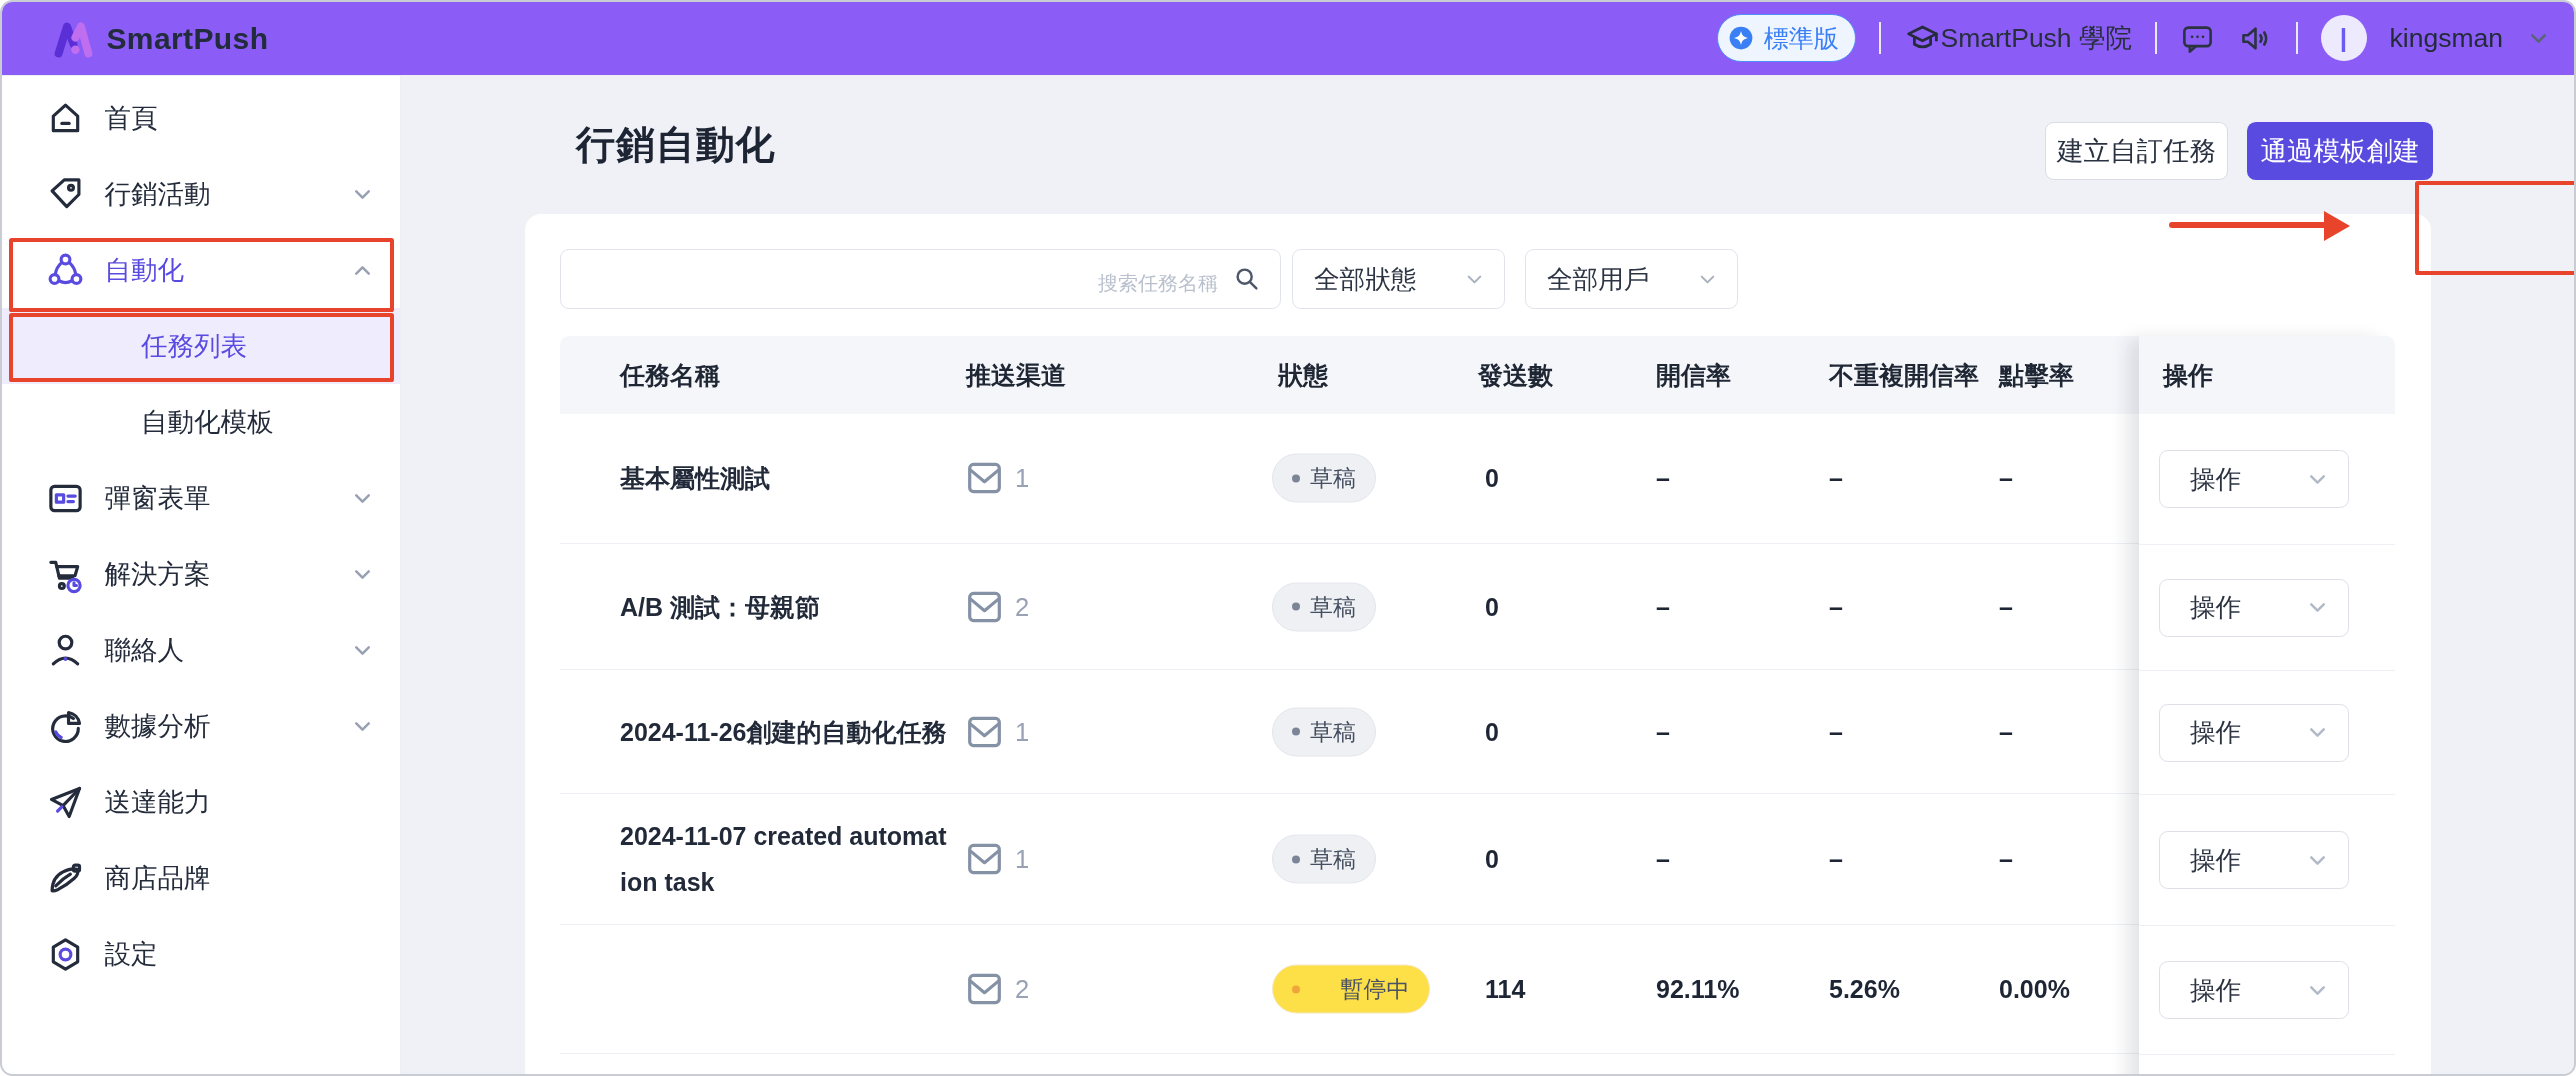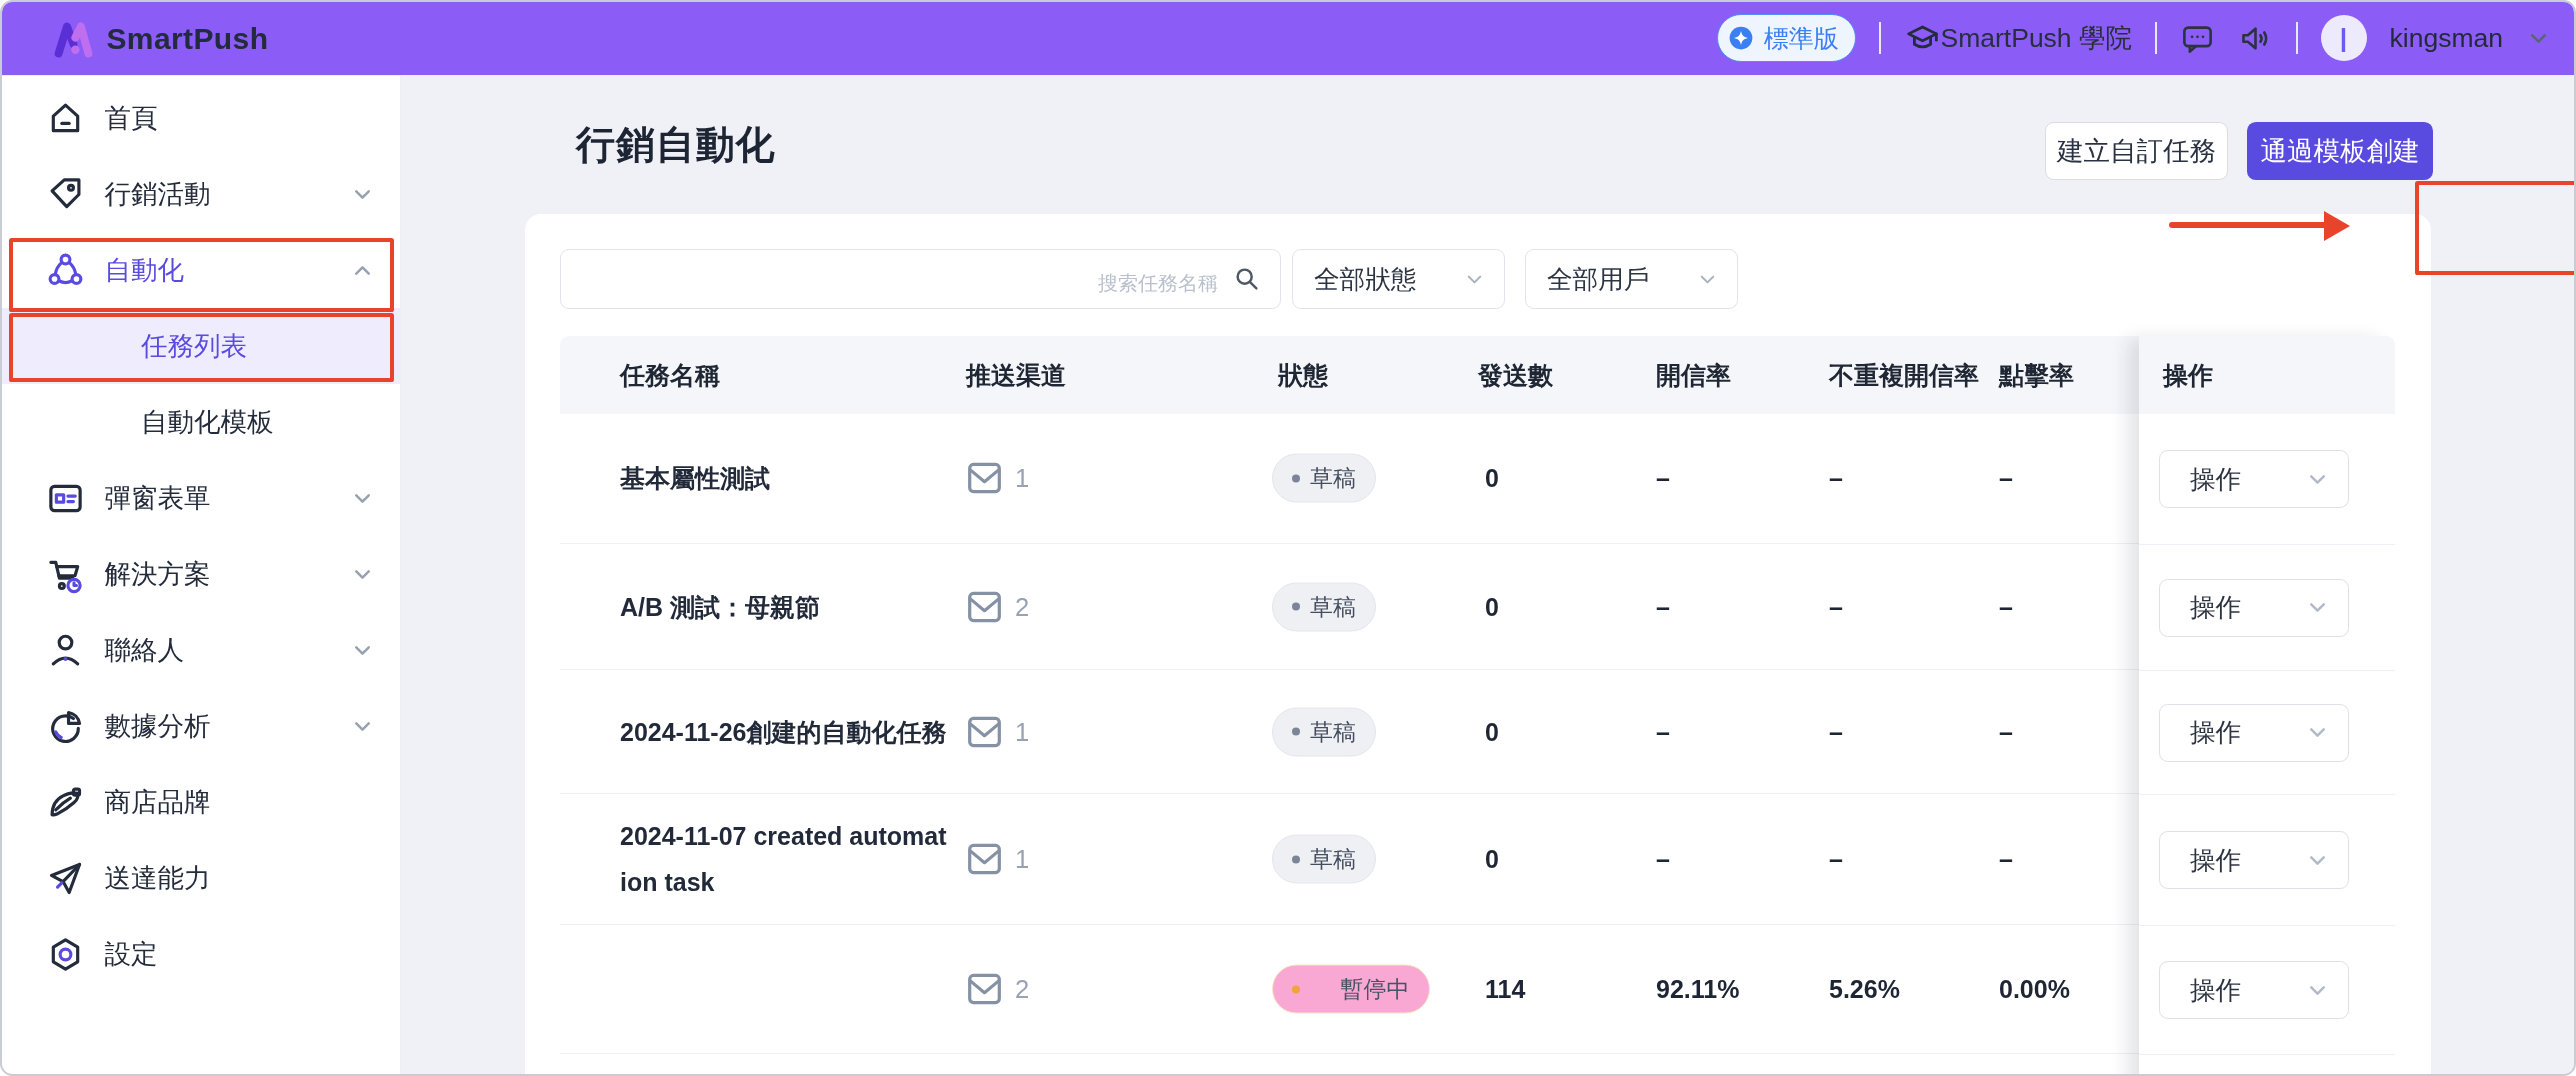--- a/index.html
+++ b/index.html
@@ -81,21 +81,21 @@
   .cell { position:absolute; top:50%; transform:translateY(-50%); white-space:nowrap; }
   .t-name { left:60px; width:328px; font-size:25px; font-weight:600; color:#222a3a;
     line-height:46px; white-space:normal; word-break:break-all; }
   .ch-icon { left:406px; display:inline-flex; color:#8591a5; }
   .ch-count { left:455px; font-size:25.6px; color:#99a2b4; }
   .badge { left:712px; display:inline-flex; align-items:center; gap:9.7px; height:49px; padding:0 19.4px;
     border-radius:25px; font-size:23px; }
   .badge .dot { width:8px; height:8px; border-radius:50%; }
   .badge.draft { background:#eef0f4; border:0.9px solid #e3e6ec; color:#454e5f; }
   .badge.draft .dot { background:#7c8596; }
-  .badge.paused { background:#f9a8d4; border:0.9px solid #f7e7c3; color:#4a5264;gap:40px; }
+  .badge.paused { background:#fde047; border:0.9px solid #f7e7c3; color:#4a5264;gap:40px; }
   .badge.paused .dot { background:#f0a53a; }
   .t-num { font-size:25px; font-weight:600; color:#1e2635; }
   .c-sent { left:925px; } .c-open { left:1096px; } .c-uopen { left:1269px; }
   .c-click { left:1439px; } .c-uclick { left:1597px; }
 
   .fixed-col { position:absolute; left:1614px; top:122px; width:256px; height:769px; background:#fff;
     box-shadow:-14px 0 17.6px -3.5px rgba(25,35,60,.12); border-radius:0 8.8px 0 0; z-index:3; }
   .fc-head { position:relative; height:78px; background:#f5f6fa; border-radius:0 8.8px 0 0; }
   .fc-head .th { position:absolute; left:24px; top:50%; transform:translateY(-50%); font-size:25px; font-weight:700; color:#1f2734; }
   .fc-row { position:relative; border-bottom:1.8px solid #edf0f4; }
@@ -278,36 +278,36 @@
         <span class="s-label">數據分析</span>
         <span class="s-chev">
           <svg width="25" height="25" viewBox="0 0 24 24" fill="none" stroke="currentColor" stroke-width="2.4" stroke-linecap="round" stroke-linejoin="round">
             <path d="M6 9 L12 15 L18 9"></path>
           </svg>
         </span>
       </div>
       <div class="side-item">
         <span class="s-icon">
           <svg width="39" height="39" viewBox="0 0 32 32">
+            <path d="M4.5 13.5 L27.5 4.5 L19 27.5 L14 18.5 Z" fill="none" stroke="currentColor" stroke-width="2.6" stroke-linecap="round" stroke-linejoin="round"></path>
+            <path d="M14 18.5 L27.5 4.5" fill="none" stroke="currentColor" stroke-width="2.6" stroke-linecap="round" stroke-linejoin="round"></path>
+            <path d="M9.5 23 L13 19.5" stroke="#5a4be0" stroke-width="2.6" stroke-linecap="round" stroke-linejoin="round" fill="none"></path>
+          </svg>
+        </span>
+        <span class="s-label">送達能力</span>
+      </div>
+      <div class="side-item">
+        <span class="s-icon">
+          <svg width="39" height="39" viewBox="0 0 32 32">
             <path d="M5 26 Q5 15 14 10.5 Q21 7 25.5 8.5 Q27.5 12 23 16 Q17 21.5 9 25.5 Q6.5 26.5 5 26 Z" fill="none" stroke="currentColor" stroke-width="2.6" stroke-linecap="round" stroke-linejoin="round"></path>
             <path d="M8 22 Q14 16 20 12.5" fill="none" stroke="currentColor" stroke-width="2.6" stroke-linecap="round" stroke-linejoin="round"></path>
             <rect x="22.5" y="5" width="5" height="5" rx="1.4" fill="none" stroke="currentColor" stroke-width="2.6" stroke-linecap="round" stroke-linejoin="round"></rect>
           </svg>
         </span>
         <span class="s-label">商店品牌</span>
-      </div>
-      <div class="side-item">
-        <span class="s-icon">
-          <svg width="39" height="39" viewBox="0 0 32 32">
-            <path d="M4.5 13.5 L27.5 4.5 L19 27.5 L14 18.5 Z" fill="none" stroke="currentColor" stroke-width="2.6" stroke-linecap="round" stroke-linejoin="round"></path>
-            <path d="M14 18.5 L27.5 4.5" fill="none" stroke="currentColor" stroke-width="2.6" stroke-linecap="round" stroke-linejoin="round"></path>
-            <path d="M9.5 23 L13 19.5" stroke="#5a4be0" stroke-width="2.6" stroke-linecap="round" stroke-linejoin="round" fill="none"></path>
-          </svg>
-        </span>
-        <span class="s-label">送達能力</span>
       </div>
       <div class="side-item">
         <span class="s-icon">
           <svg width="39" height="39" viewBox="0 0 32 32">
             <path d="M16 4 L26 10 V22 L16 28 L6 22 V10 Z" fill="none" stroke="currentColor" stroke-width="2.6" stroke-linecap="round" stroke-linejoin="round"></path>
             <circle cx="16" cy="16" r="4.4" stroke="#5a4be0" stroke-width="2.6" stroke-linecap="round" stroke-linejoin="round" fill="none"></circle>
           </svg>
         </span>
         <span class="s-label">設定</span>
       </div>

